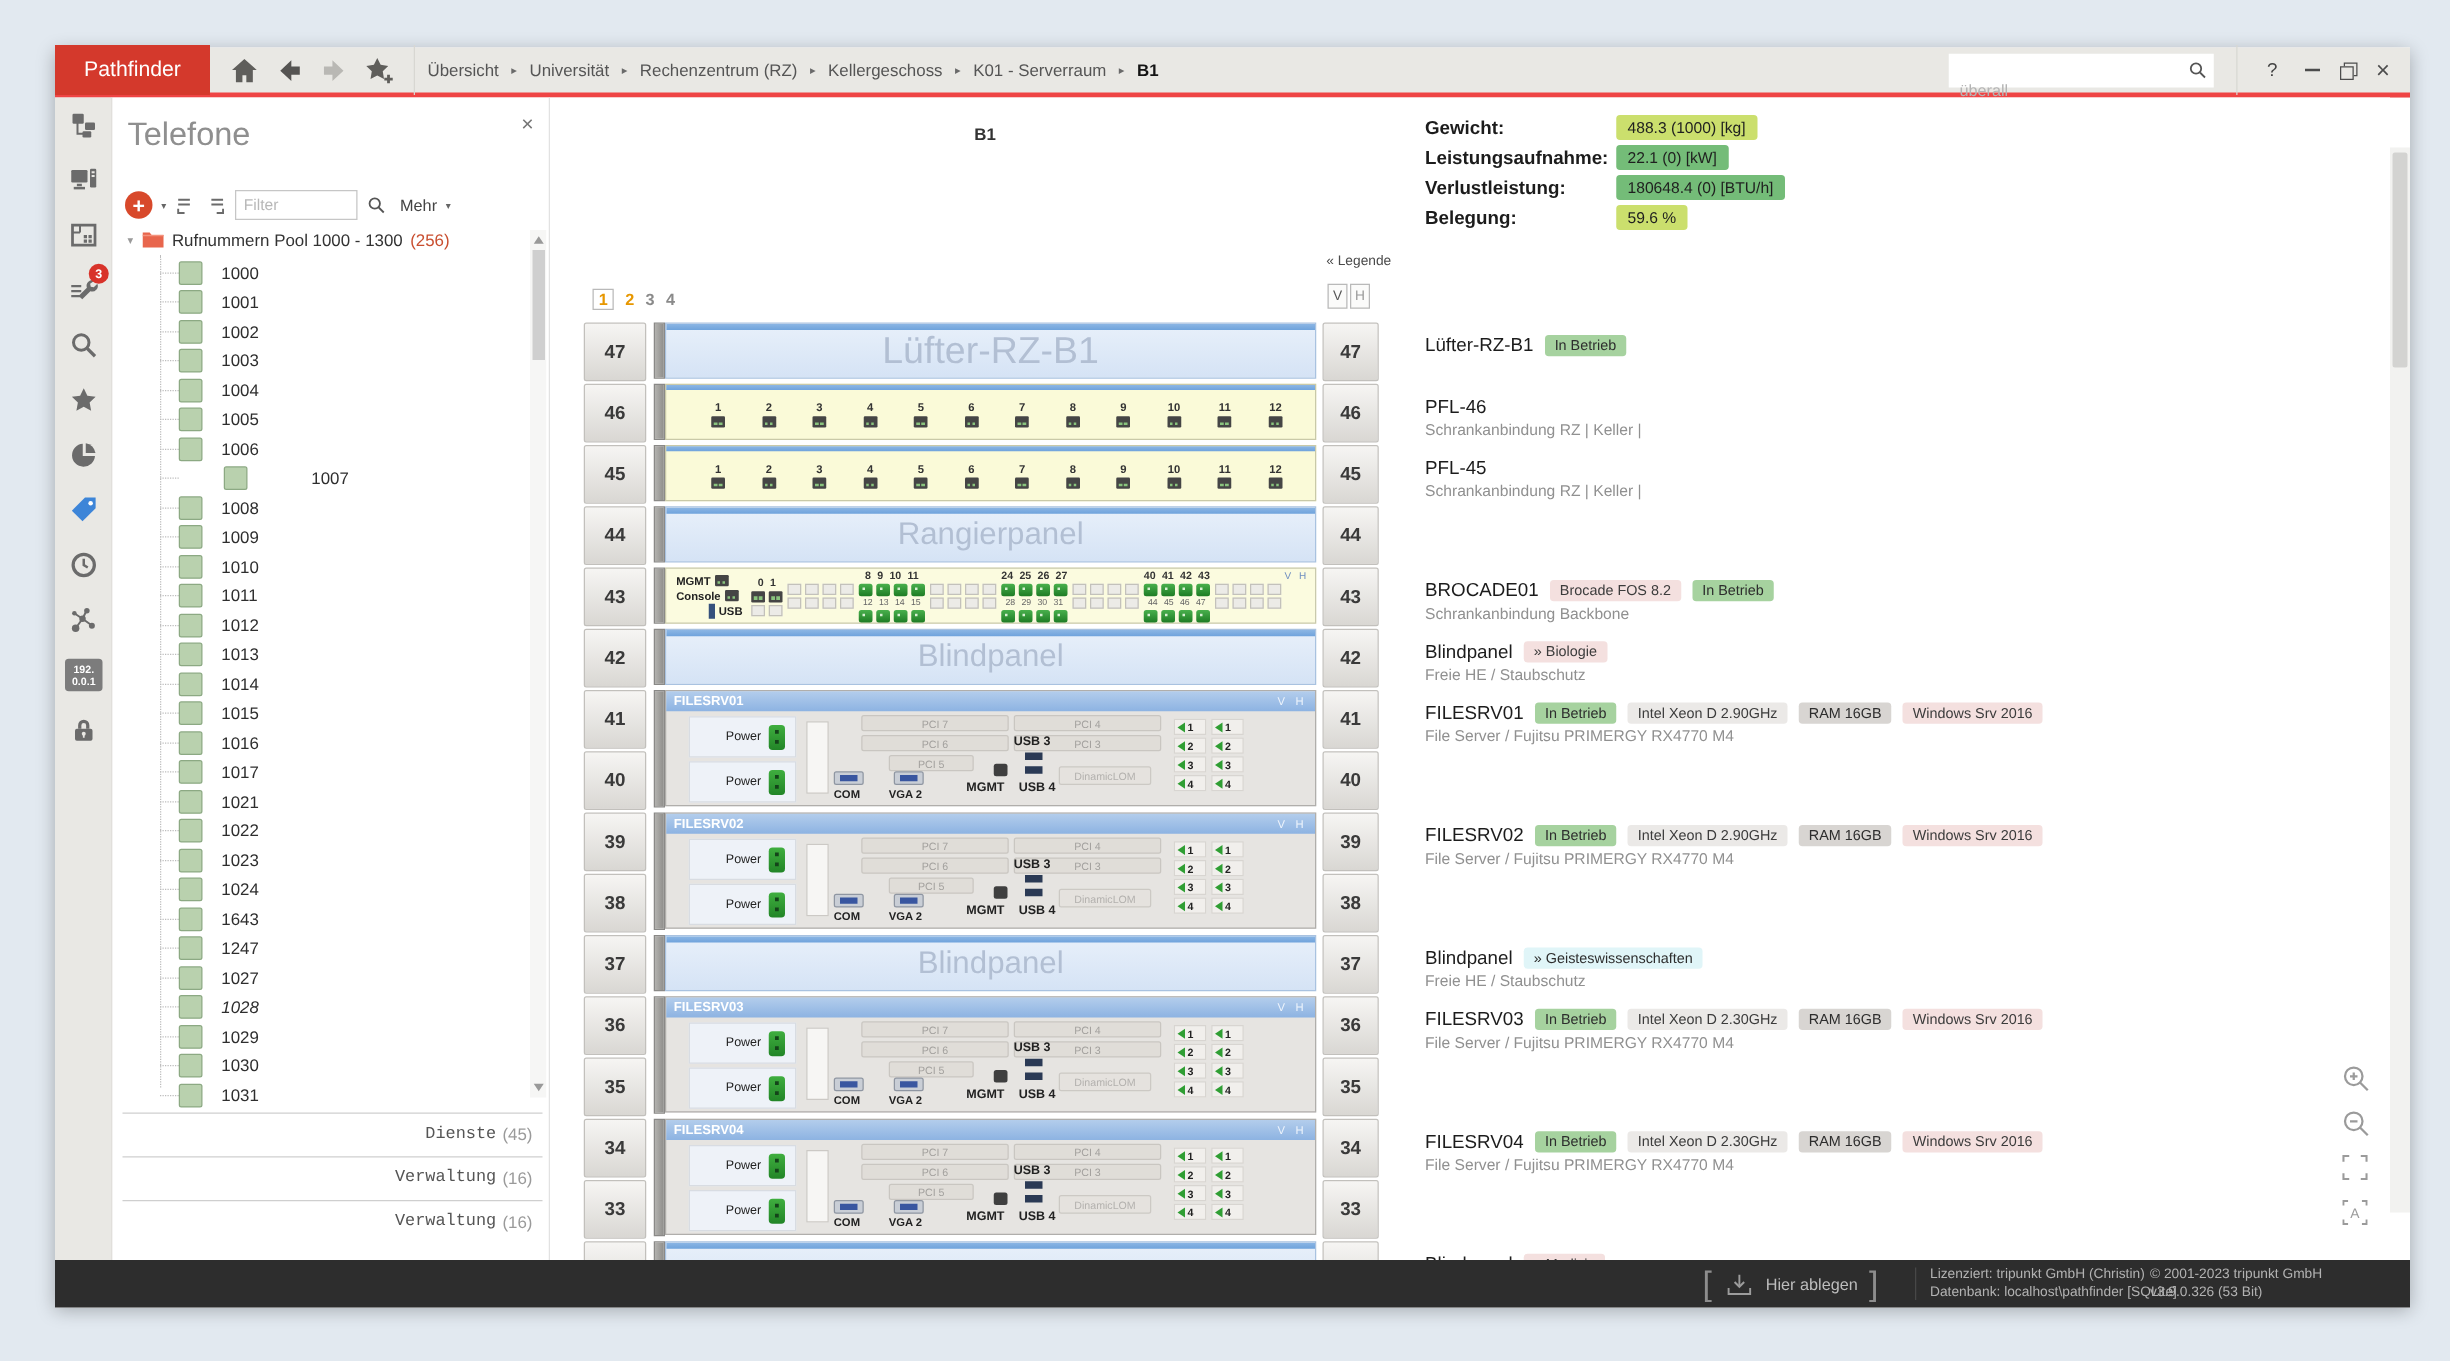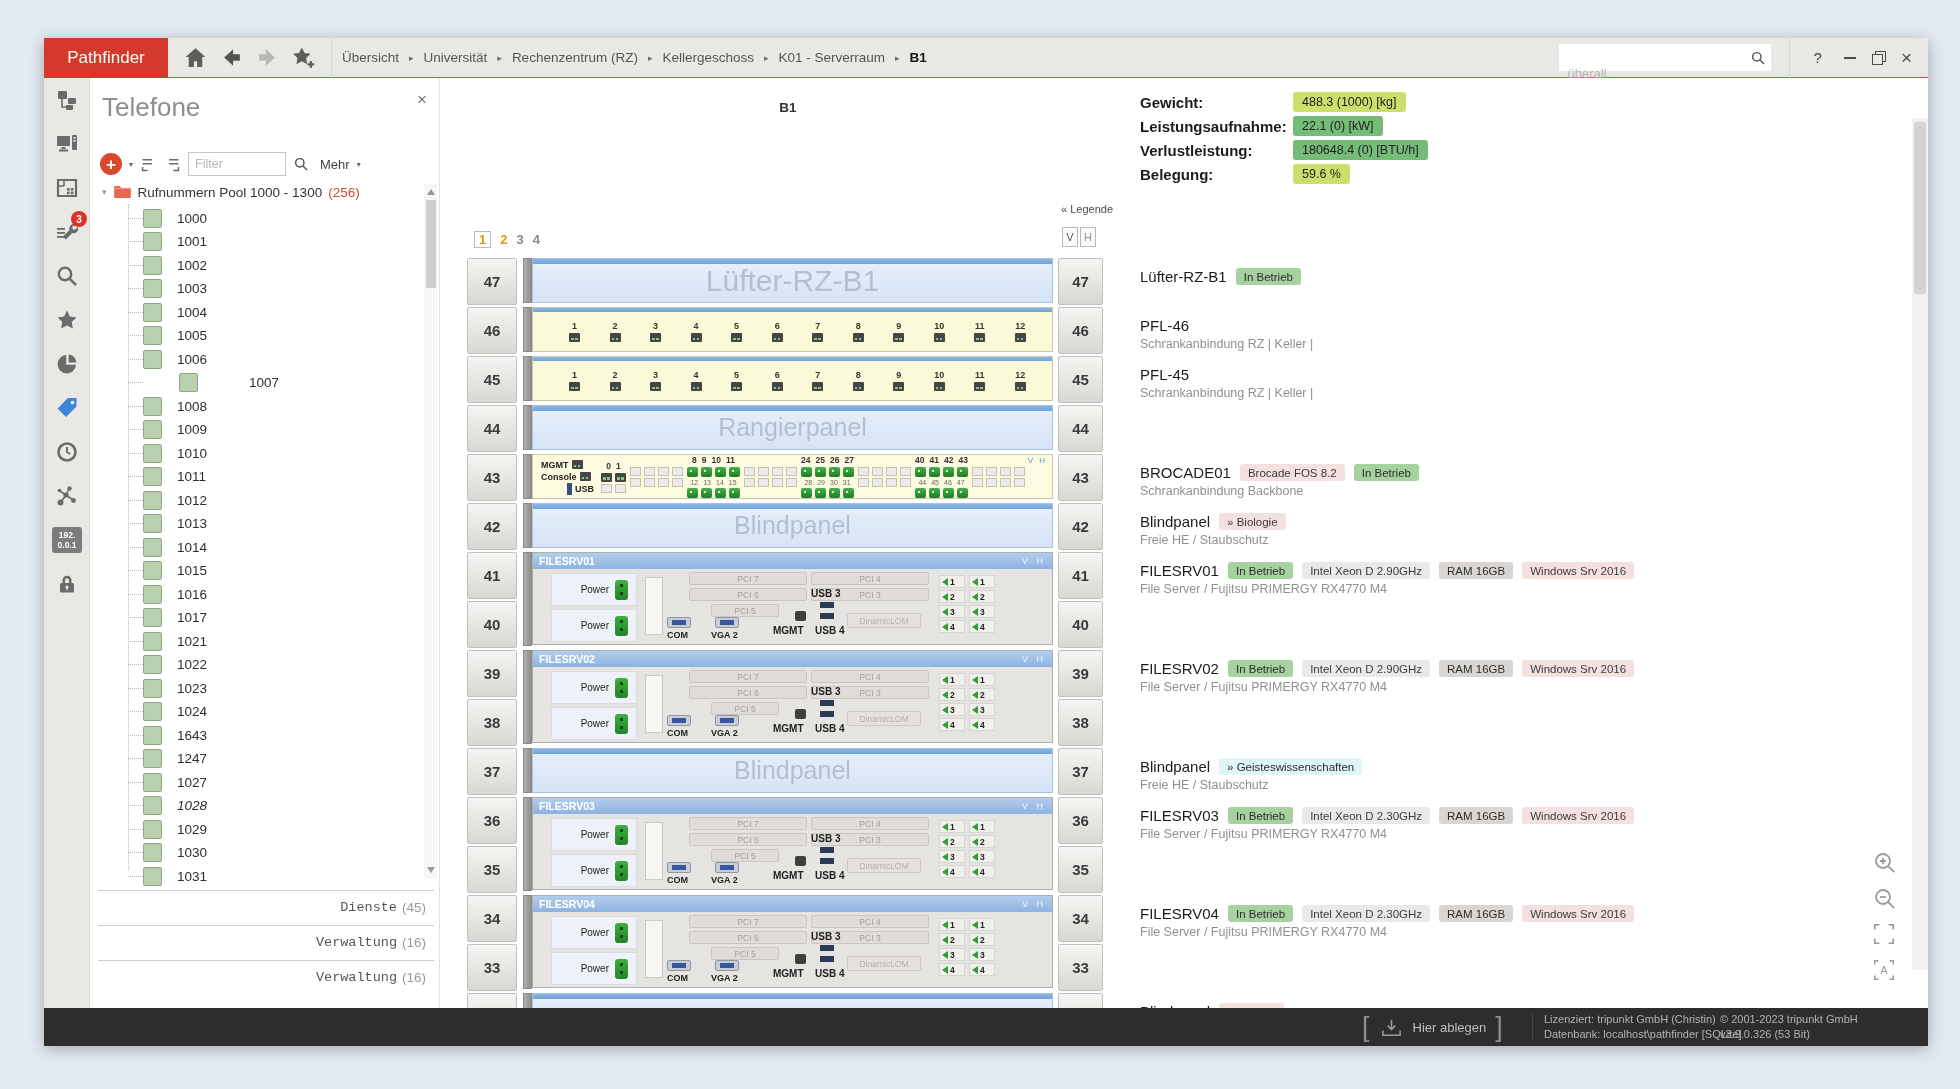--- a/index.html
+++ b/index.html
@@ -3,21 +3,21 @@
 <meta charset="utf-8">
 <style>
   * { margin:0; padding:0; box-sizing:border-box; }
   body { font-family:"Liberation Sans","DejaVu Sans",sans-serif; background:#e2e9f0; }
   .page { position:relative; width:1960px; height:1089px; background:#e2e9f0; overflow:hidden; }
   .app { position:absolute; left:44px; top:38px; width:1884px; height:1008px; background:#fff;
          box-shadow:0 3px 14px rgba(0,0,0,.28); }
 
   
   .titlebar { position:absolute; left:0; top:0; width:100%; height:40px; background:#e9e8e4;
-              border-bottom:1px solid #ef4444; display:flex; align-items:center; }
+              border-bottom:4px solid #ef4444; display:flex; align-items:center; }
   .logo { width:124px; height:40px; background:#d4392c; color:#fff; font-size:17px;
           display:flex; align-items:center; justify-content:center; }
   .tb-icon { width:36px; height:40px; display:flex; align-items:center; justify-content:center; cursor:default; }
   .tb-sep { width:1px; height:40px; background:#d8d7d2; margin:0 10px; }
   .breadcrumb { display:flex; align-items:center; gap:10px; font-size:13.5px; color:#555; }
   .crumb-sep { font-size:9px; color:#6a6a6a; }
   .crumb.last { font-weight:bold; color:#141414; }
   .tb-right { margin-left:auto; display:flex; align-items:center; gap:16px; padding-right:16px; }
   .search-box { width:212px; height:27px; background:#fff; display:flex; align-items:center; padding:0 7px 0 9px; gap:6px; }
   .search-box input { flex:1; border:0; outline:none; font-size:13px; color:#333; font-family:inherit; background:transparent;margin-top:32px; }

